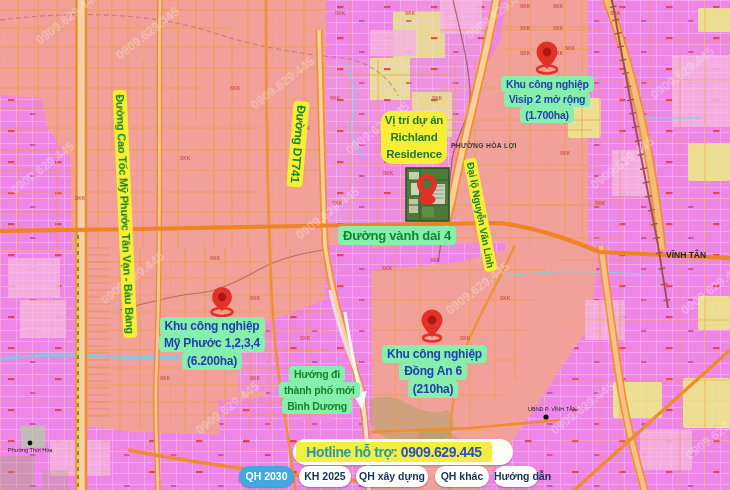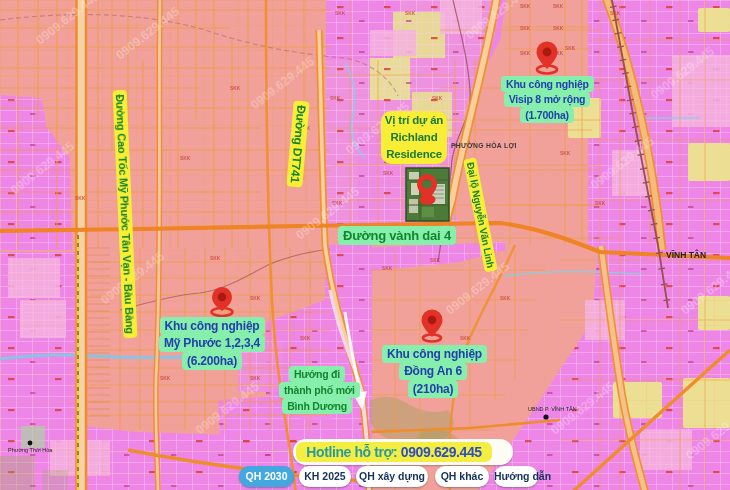--- a/index.html
+++ b/index.html
@@ -4,21 +4,21 @@
 html,body{margin:0;padding:0;background:#fff}
 #map{position:relative;width:730px;height:490px;overflow:hidden;font-family:"Liberation Sans",sans-serif}
 .roadlbl{position:absolute;text-align:center;font-weight:bold;white-space:nowrap}
 .roadlbl span{background:#f7ee35;color:#15842e;border-radius:4px;padding:1px 4px;display:inline-block;letter-spacing:-0.2px}
 .box{position:absolute;text-align:center;font-weight:bold}
 .box span{background:#86efac;border-radius:4px;padding:0.5px 5px;display:inline-block;white-space:nowrap}
 .glabel span{color:#15842e}
 .solid{background:#f7ee35;border-radius:10px;color:#1e7a35}
 .blabel span{color:#2340ad}
 #hotline{position:absolute;left:293px;top:439px;width:220px;height:26px;background:#fdfdf6;border-radius:13px;box-shadow:0 1px 2px rgba(0,0,0,0.25)}
-#hotline-inner{position:absolute;left:3px;top:3px;width:196px;height:20px;background:#f5ee42;border-radius:7px;font-size:14px;letter-spacing:-0.4px;font-weight:bold;line-height:20px;text-align:center;white-space:nowrap}
+#hotline-inner{position:absolute;left:3px;top:3px;width:196px;height:20px;background:#f5ee42;border-radius:2px;font-size:14px;letter-spacing:-0.4px;font-weight:bold;line-height:20px;text-align:center;white-space:nowrap}
 .hl1{color:#2a9aa0}
 .hl2{color:#2d4fc0}
 .pill{position:absolute;top:466px;height:21px;line-height:21px;border-radius:10px;background:#fff;color:#16325c;font-size:10.5px;font-weight:bold;box-shadow:0 1px 2px rgba(0,0,0,0.3);white-space:nowrap;text-align:center;box-sizing:border-box}
 .pill.blue{background:#43a7e0;color:#fff}
 </style></head>
 <body>
 <div id="map">
 <svg width="730" height="490" viewBox="0 0 730 490" style="position:absolute;left:0;top:0">
 <defs>
 <pattern id="vgrid" width="16" height="11" patternUnits="userSpaceOnUse">
@@ -281,21 +281,21 @@
 <div class="roadlbl" style="left:1px;top:207px;width:248px;transform:rotate(87.5deg);font-size:11px"><span>Đường Cao Tốc Mỹ Phước Tân Vạn - Bàu Bàng</span></div>
 
 <div class="roadlbl" style="left:255px;top:136px;width:86px;transform:rotate(95deg);font-size:12px"><span>Đường DT741</span></div>
 
 <div class="roadlbl" style="left:429px;top:201px;width:100px;transform:rotate(79deg);font-size:10px;letter-spacing:-0.3px"><span>Đại lộ Nguyễn Văn Linh</span></div>
 
 <div class="box solid glabel" style="left:381px;top:111px;width:66px;font-size:11.5px;letter-spacing:-0.2px;line-height:17px;padding:1px 0">Vị trí dự án<br>Richland<br>Residence</div>
 
 <div class="box glabel" style="left:338px;top:226px;width:116px;font-size:13px;line-height:18px;letter-spacing:-0.2px"><span>Đường vành dai 4</span></div>
 
-<div class="box blabel" style="left:501px;top:76px;width:92px;font-size:10.5px;line-height:14.6px;letter-spacing:-0.2px"><span>Khu công nghiệp</span><br><span>Visip 8 mở rộng</span><br><span>(1.700ha)</span></div>
+<div class="box blabel" style="left:501px;top:76px;width:92px;font-size:10.5px;line-height:14.6px;letter-spacing:-0.2px"><span>Khu công nghiệp</span><br><span>Visip 2 mở rộng</span><br><span>(1.700ha)</span></div>
 
 <div class="box blabel" style="left:156px;top:317px;width:112px;font-size:12px;line-height:16.6px;letter-spacing:-0.2px"><span>Khu công nghiệp</span><br><span>Mỹ Phước 1,2,3,4</span><br><span>(6.200ha)</span></div>
 
 <div class="box blabel" style="left:382px;top:345px;width:102px;font-size:12px;line-height:16.6px;letter-spacing:-0.2px"><span>Khu công nghiệp</span><br><span>Đồng An 6</span><br><span>(210ha)</span></div>
 
 <div class="box glabel" style="left:279px;top:366px;width:76px;font-size:10.5px;line-height:15px;letter-spacing:-0.2px"><span>Hướng đi</span><br><span>thành phố mới</span><br><span>Bình Dương</span></div>
 
 <div id="hotline">
       <div id="hotline-inner"><span class="hl1">Hotline hỗ trợ: </span><span class="hl2">0909.629.445</span></div>
     </div>

